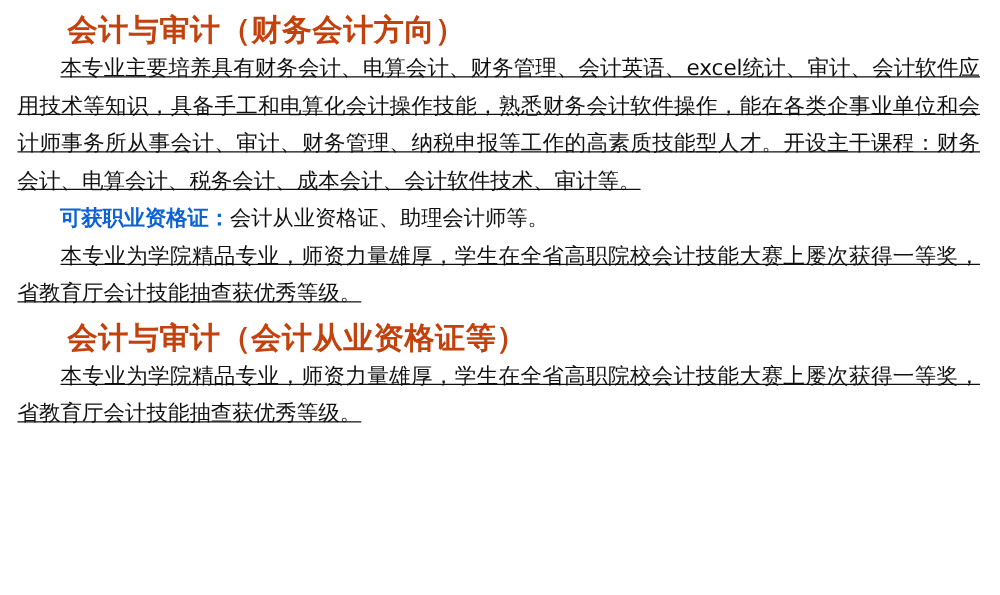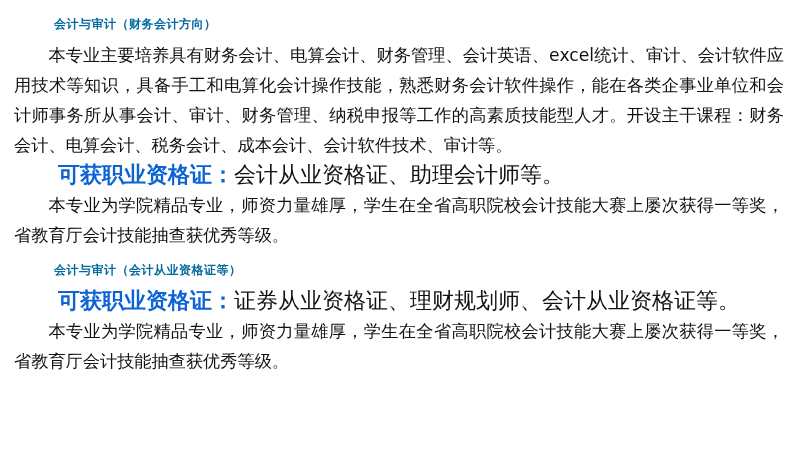--- a/index.html
+++ b/index.html
@@ -18,42 +18,43 @@
     width: 800px;
     height: 476px;
     box-sizing: border-box;
     padding: 6px 14px 0 14px;
     position: relative;
   }
   .section {
     margin-bottom: 2px;
   }
   .section-heading {
-    color: #0369a1;
+    color: #c2410c;
     font-weight: bold;
-    font-size: 12px;
+    font-size: 24px;
     line-height: 28px;
     letter-spacing: 0.5px;
     padding-left: 40px;
     margin: 4px 0 2px 0;
     white-space: nowrap;
   }
   .para {
     font-size: 17.2px;
     line-height: 30px;
     text-align: justify;
     text-justify: inter-ideograph;
     margin: 0;
     padding: 0 2px 0 0;
   }
   .indent {
     text-indent: 2em;
+    text-decoration: underline;
   }
   .cert-line {
-    font-size: 22px;
+    font-size: 17px;
     line-height: 30px;
     margin: 0;
     text-indent: 2em;
   }
   .cert-label {
     color: #0d63d6;
     font-weight: bold;
   }
   .cert-text {
     color: #111111;
@@ -76,20 +77,17 @@
       <span class="cert-label">可获职业资格证：</span><span class="cert-text">会计从业资格证、助理会计师等。</span>
     </p>
 
     <p class="para indent">本专业为学院精品专业，师资力量雄厚，学生在全省高职院校会计技能大赛上屡次获得一等奖，省教育厅会计技能抽查获优秀等级。</p>
   </div>
 
   <div class="section section-2">
     <div class="section-heading">会计与审计（会计从业资格证等）</div>
 
 
-    <p class="cert-line">
-      <span class="cert-label">可获职业资格证：</span><span class="cert-text">证券从业资格证、理财规划师、会计从业资格证等。</span>
-    </p>
 
     <p class="para indent">本专业为学院精品专业，师资力量雄厚，学生在全省高职院校会计技能大赛上屡次获得一等奖，省教育厅会计技能抽查获优秀等级。</p>
   </div>
 
 </div>
 
 </body></html>

